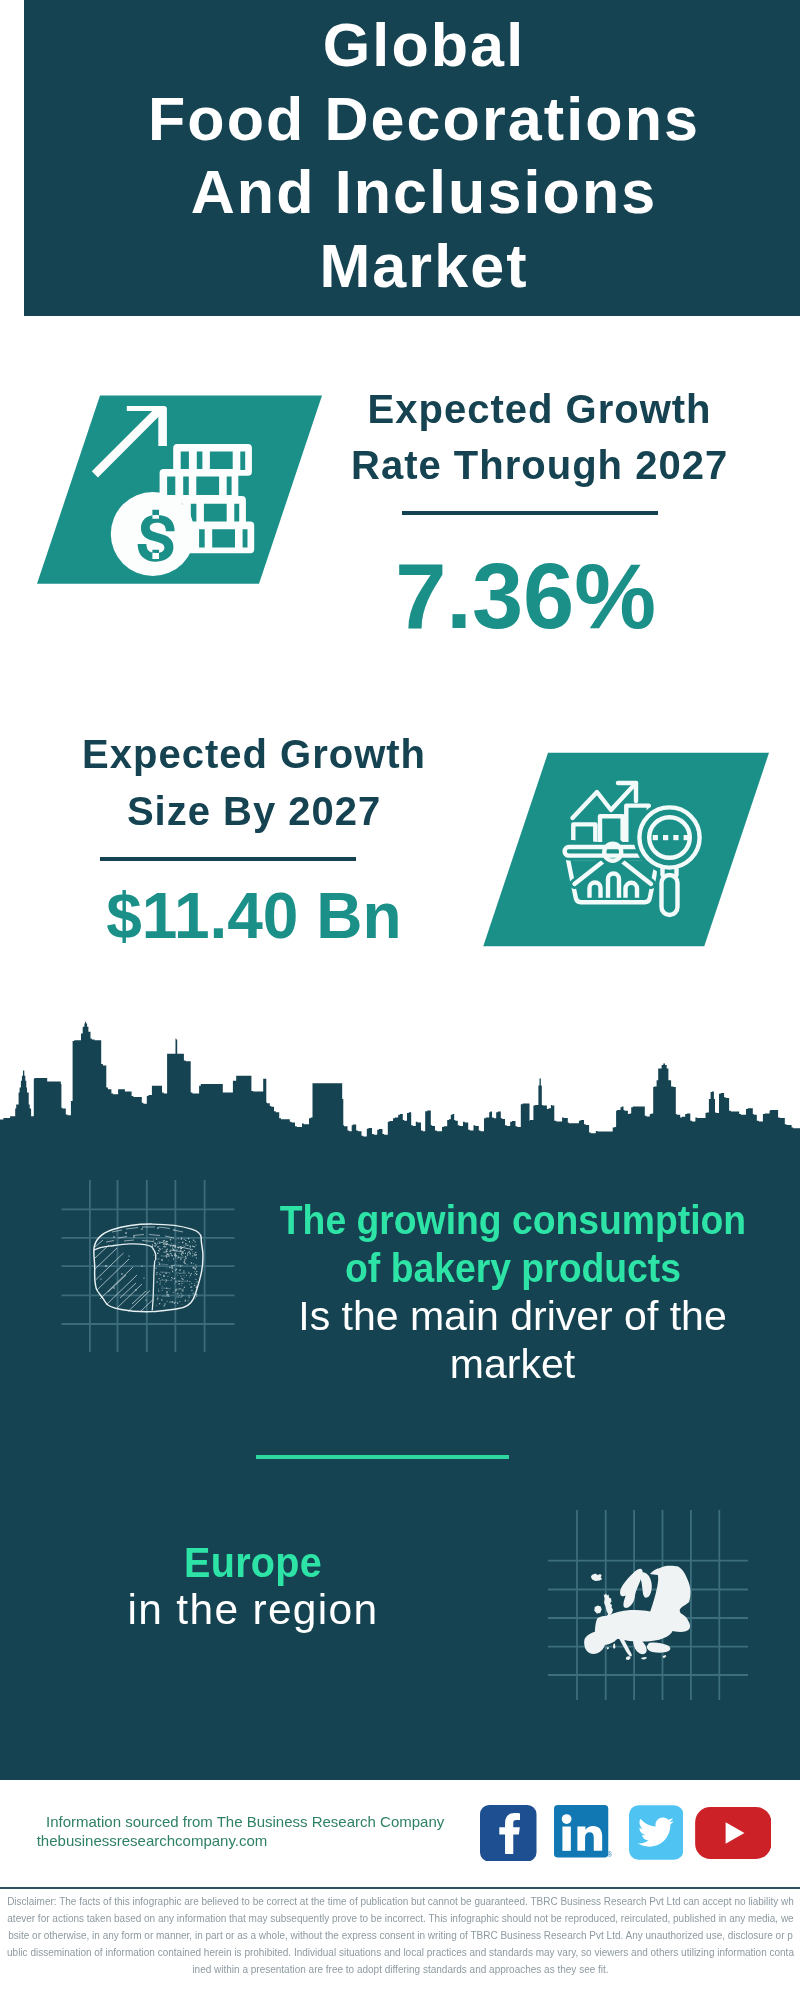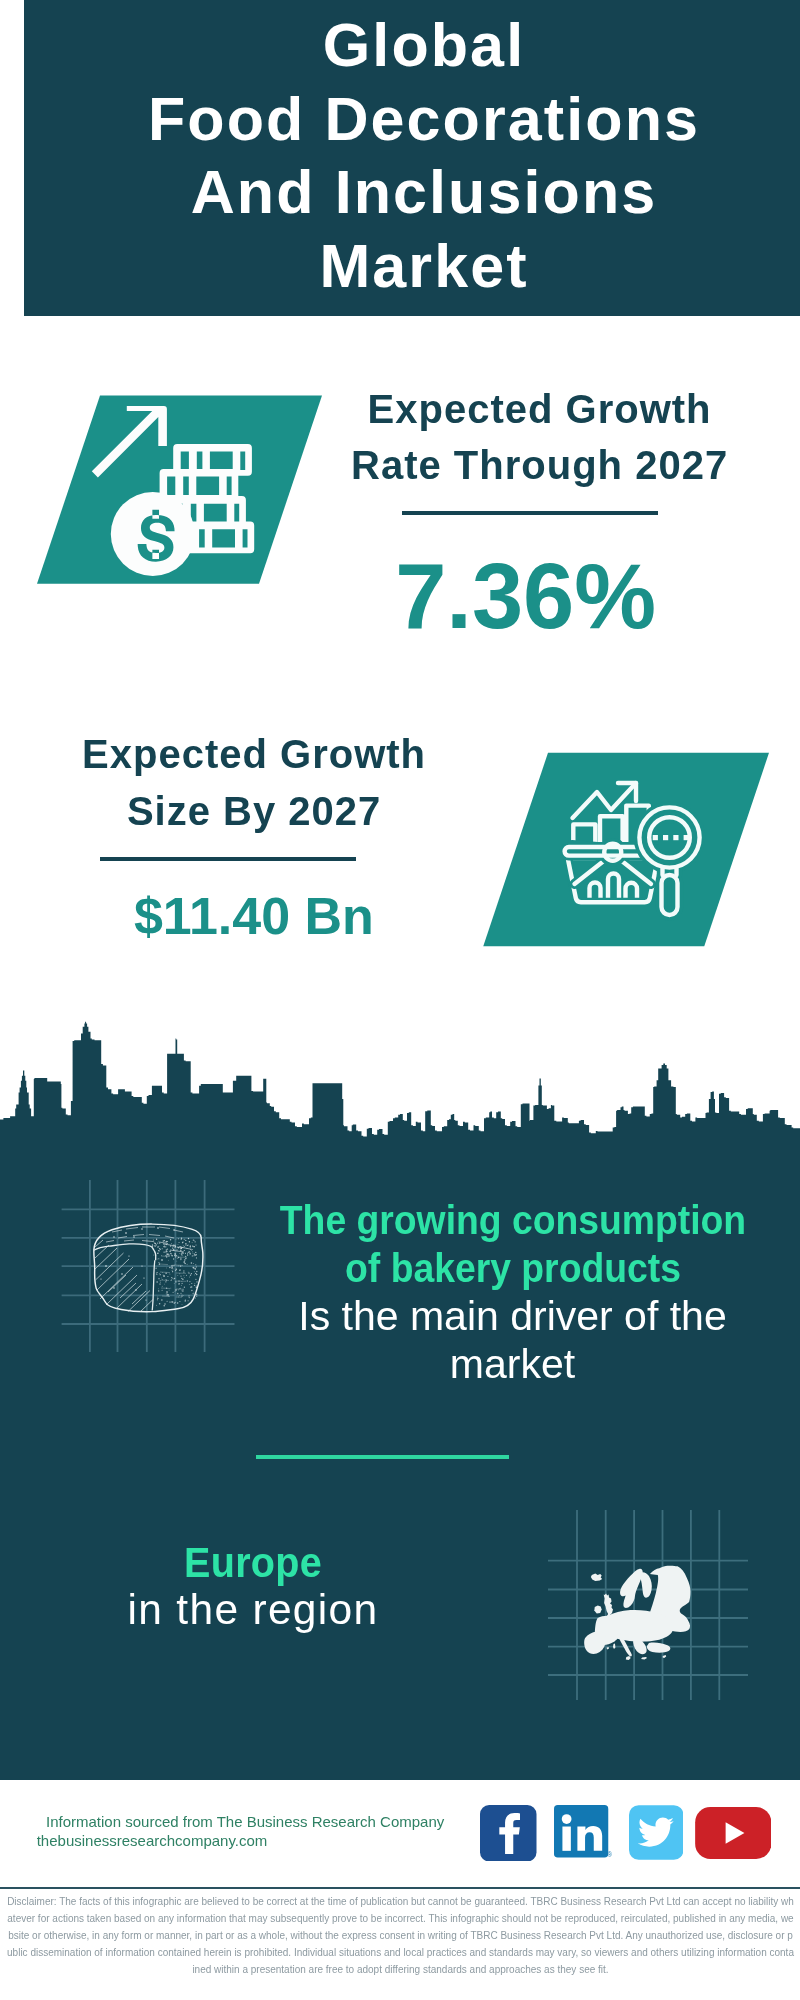--- a/index.html
+++ b/index.html
@@ -71,21 +71,21 @@
       <div>Rate Through 2027</div>
     </div>
   <div class="rule" style="left:402px;top:511px;width:256px;"></div>
   <div class="stat-val" style="left:325.6px;font-size:92px;line-height:92px;top:550.4px;width:400px;">7.36%</div>
 
   <div class="stat-title" style="left:54.1px;top:726.1px;width:400px;">
       <div>Expected Growth</div>
       <div>Size By 2027</div>
     </div>
   <div class="rule" style="left:100px;top:857px;width:256px;"></div>
-  <div class="stat-val" style="left:53.9px;font-size:52px;line-height:72px;top:880.2px;width:400px;">$11.40 Bn</div>
+  <div class="stat-val" style="left:53.9px;font-size:64px;line-height:72px;top:880.2px;width:400px;">$11.40 Bn</div>
 
   <svg style="position:absolute;left:0;top:1015px;width:800px;height:129px;display:block" viewBox="0 0 800 129" preserveAspectRatio="none">
     <path fill="#154351" d="M0,106.2 V104.6 H3.4 V102.9 H6.8 H10.1 V101.2 H10.8 H15.2 V93.4 H16.2 V89.4 H18.6 V77.6 H19.6 V72.5 H20.9 V65.8 H21.9 V60.7 H23.0 V55.6 H24.3 V60.7 H25.3 V65.8 H26.3 V72.5 H27.0 V77.6 H28.7 V89.4 H29.7 V93.4 H31.1 V101.2 H32.1 H33.8 V64.1 H34.4 V63.0 H36.5 H47.2 V66.4 H48.9 H60.8 V69.1 H61.4 V92.8 H62.4 V93.4 H65.8 V99.5 H67.5 V100.2 H70.9 V86.0 H72.6 V25.9 H74.2 V25.2 H81.0 V18.5 H82.7 V11.8 H84.4 V8.4 H85.1 V6.7 H86.1 V8.4 H87.1 V11.8 H88.4 V16.8 H90.5 V23.6 H91.8 V24.6 H94.5 V25.2 H101.2 V48.9 H102.9 V50.6 H106.3 V72.5 H108.0 V74.2 H111.4 V78.6 H113.1 V79.2 H118.1 V74.2 H119.8 H124.9 V76.5 H126.6 H131.6 V80.9 H133.3 V82.0 H141.8 V87.7 H143.4 V88.7 H146.8 V80.9 H148.5 V79.9 H151.9 V70.8 H153.6 H162.0 V77.6 H163.7 V78.6 H167.1 V38.8 H168.8 H175.5 V23.6 H176.2 V24.6 H177.2 V38.8 H178.2 H183.9 V45.5 H185.6 V46.2 H190.7 V77.6 H192.4 V78.6 H199.1 V70.8 H200.8 V69.1 H202.5 H222.8 V77.6 H224.4 H232.9 V65.8 H234.6 H236.2 V60.7 H237.9 H251.4 V75.9 H253.1 V76.5 H263.2 V63.7 H266.3 V87.5 H267.0 V88.2 H269.8 V91.0 H271.2 V91.7 H274.0 V96.2 H275.8 V97.3 H279.2 V103.2 H281.0 V104.3 H289.8 V106.8 H291.5 V107.5 H295.0 V111.3 H296.8 V112.0 H302.0 V108.5 H303.8 V109.2 H309.0 V103.2 H310.8 V102.5 H312.5 V68.2 H319.5 H342.2 V84.0 H343.3 V110.2 H344.0 V111.3 H347.5 V115.5 H349.2 V116.2 H351.7 V110.2 H352.8 V109.5 H356.2 V115.5 H358.0 V116.2 H361.5 V120.8 H363.2 V121.5 H366.8 V113.8 H368.5 V113.0 H372.0 V119.0 H373.8 V119.7 H377.2 V114.8 H379.0 V114.1 H382.5 V119.0 H384.2 V119.7 H387.8 V106.8 H389.5 V106.0 H393.0 V103.2 H394.8 V102.5 H398.2 V99.8 H400.0 V99.0 H402.8 V105.0 H404.2 V105.7 H407.0 V98.0 H408.8 V97.3 H411.2 V110.2 H412.9 V111.0 H415.8 V106.8 H417.5 V107.5 H421.0 V115.5 H422.8 V116.2 H425.2 V96.2 H427.3 V95.5 H430.8 V110.2 H432.2 V111.0 H435.0 V115.5 H436.8 V116.2 H442.0 V112.0 H443.8 V111.3 H447.2 V105.0 H449.0 V104.3 H450.8 V99.8 H452.5 V99.0 H454.2 V105.0 H455.3 V105.7 H457.8 V110.2 H459.5 V111.0 H463.0 V106.8 H464.8 V107.5 H468.2 V114.8 H470.0 V115.5 H473.5 V110.2 H475.2 V111.0 H478.8 V115.5 H480.5 V116.2 H484.0 V103.2 H485.8 V102.5 H489.2 V97.3 H490.3 V96.6 H492.0 V102.5 H493.8 V103.2 H496.2 V97.3 H498.0 V96.6 H500.8 V103.2 H502.2 V104.0 H505.0 V110.2 H506.8 V111.0 H510.2 V106.8 H512.0 V106.0 H515.5 V111.3 H517.2 V112.0 H520.8 V89.2 H522.5 V88.5 H529.5 V105.8 H530.0 V105.1 H533.4 V90.6 H535.1 V90.0 H538.4 V70.4 H539.5 V63.6 H540.8 V70.4 H541.8 V90.0 H542.8 V90.6 H546.9 V94.0 H548.6 V93.3 H550.9 V90.0 H551.9 V90.6 H554.3 V105.8 H556.3 V106.5 H562.1 V102.4 H563.8 V103.1 H567.8 V107.5 H568.8 V108.2 H578.9 V105.8 H580.6 V105.1 H584.0 V109.2 H585.7 V109.9 H589.1 V117.6 H590.8 V118.3 H595.8 V115.9 H597.5 V116.6 H612.7 V112.6 H614.4 V111.9 H616.1 V95.7 H617.1 V95.0 H620.5 V92.3 H621.8 V91.6 H623.5 V95.0 H624.5 V95.7 H627.9 V99.1 H629.6 V98.4 H631.2 V92.3 H632.9 V91.6 H644.8 V100.8 H646.4 V101.4 H649.8 V99.1 H651.5 V98.4 H653.2 V72.1 H654.2 V71.4 H656.6 V65.3 H658.2 V53.5 H661.6 V50.1 H663.3 V48.4 H665.0 V50.1 H666.7 V53.5 H668.4 V65.3 H671.1 V71.4 H673.4 V72.1 H675.8 V99.1 H676.8 V99.7 H680.2 V102.4 H681.9 V101.8 H685.2 V99.1 H686.9 V98.4 H690.3 V105.8 H692.0 V106.5 H695.4 V102.4 H697.1 V103.1 H705.5 V98.0 H706.5 V97.4 H708.9 V83.9 H710.6 V77.1 H712.2 V76.5 H713.9 V83.9 H715.0 V97.4 H716.3 V98.0 H719.0 V78.8 H720.7 V78.1 H724.1 V82.2 H725.8 V82.9 H729.1 V95.7 H730.8 V96.4 H739.2 V99.1 H740.9 V99.7 H746.0 V94.0 H747.7 V93.3 H752.8 V99.1 H753.8 V99.7 H756.8 V105.8 H758.8 V106.5 H762.9 V99.1 H764.6 V98.4 H769.6 V95.7 H770.3 V95.0 H778.1 V102.4 H779.8 V103.1 H784.8 V109.2 H786.5 V109.9 H791.6 V112.6 H793.2 V113.2 H800.0 V129 H0 Z"></path>
   </svg>
   <div class="dark" style="top:1139px;height:641px;"></div>
 
   <svg style="position:absolute;left:34px;top:1180px;width:230px;height:200px;" viewBox="0 0 230 200">
     <g stroke="#3c6b7b" stroke-width="1.8" fill="none">
       <path d="M55.9,0 V172 M83.5,0 V172 M112.8,0 V172 M141.4,0 V172 M170.6,0 V172"></path>
       <path d="M27.6,29.3 H200.5 M27.6,57.9 H200.5 M27.6,86.1 H200.5 M27.6,115.4 H200.5 M27.6,144 H200.5"></path>

